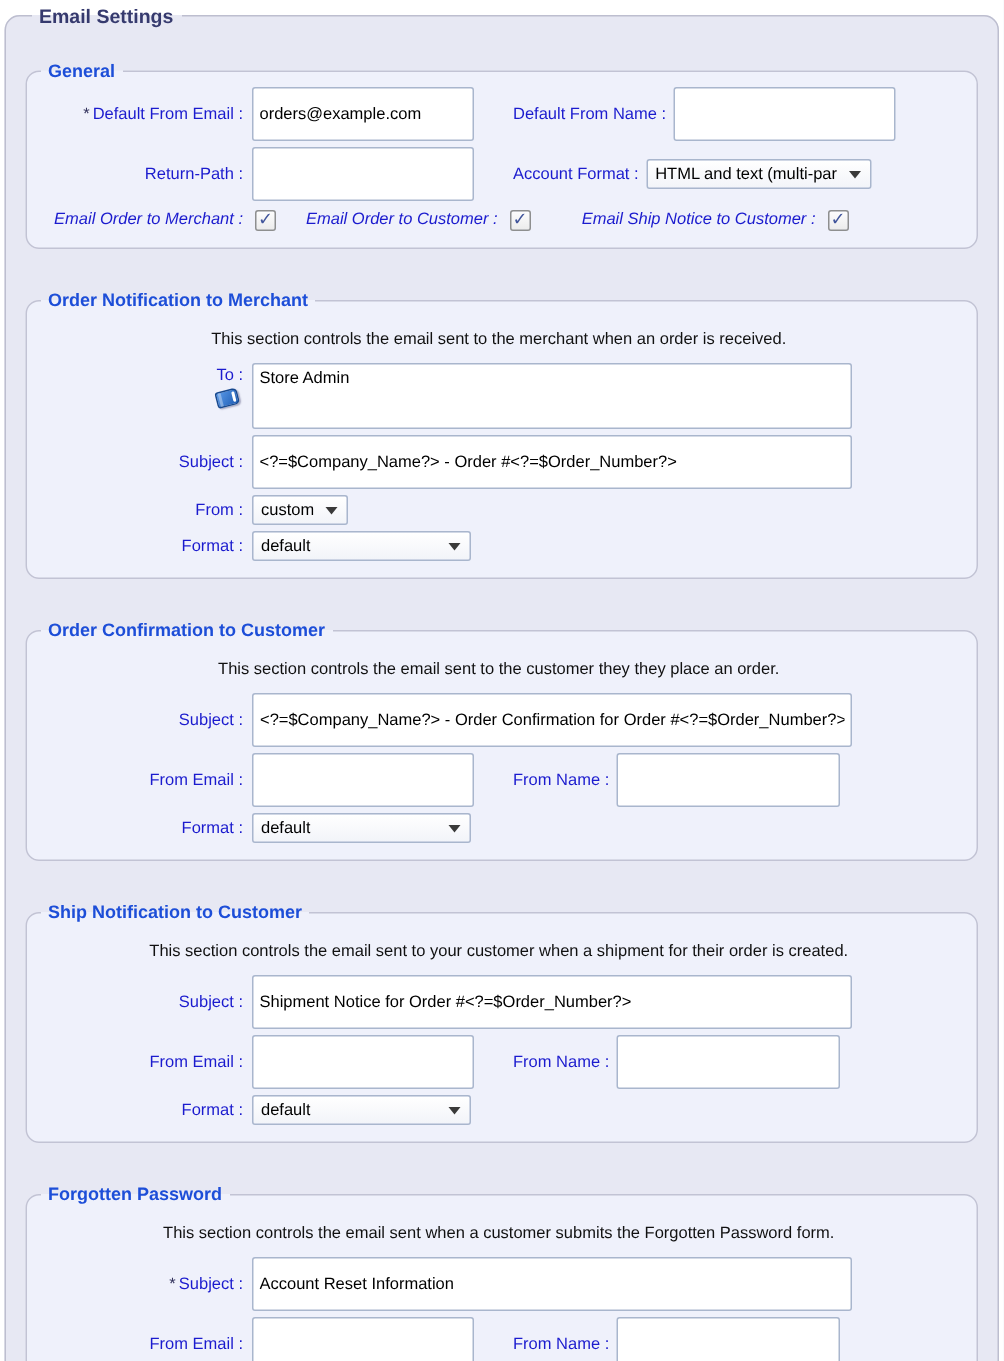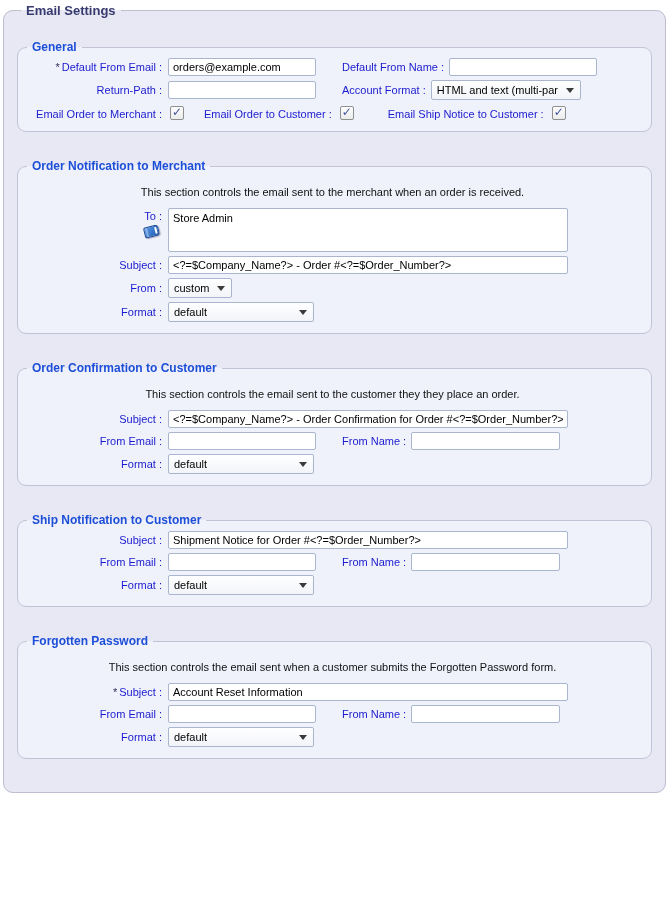--- a/index.html
+++ b/index.html
@@ -56,21 +56,21 @@
   .lblcol {
     width: 140px;
     min-width: 140px;
     text-align: right;
     margin-right: 6px;
   }
   .lbl { color: #1b1bce; }
   .req { color: #30305a; margin-right: 2px; }
   .lbl2 { margin-left: 26px; margin-right: 5px; }
   .txt {
-    height: 18px;
+    height: 36px;
     border: 1px solid #a9b6cd;
     border-radius: 2px;
     background: #ffffff;
     font-family: "Liberation Sans", "DejaVu Sans", sans-serif;
     font-size: 11px;
     color: #000;
     padding: 1px 4px;
     outline: none;
   }
   .w400 { width: 400px; }
@@ -118,21 +118,21 @@
   }
   .checkbox .check-glyph {
     display: none;
     color: #41559b;
     font-size: 12px;
     font-weight: bold;
     line-height: 1;
     margin-top: -2px;
   }
   .checkbox.checked .check-glyph { display: block; }
-  .cbgroup { display: flex; align-items: flex-end; }
+  .cbgroup { display: flex; align-items: flex-start; font-style: italic; }
   .g2 { margin-left: 20px; }
   .g3 { margin-left: 34px; }
   .tocol {
     display: flex;
     flex-direction: column;
     align-items: flex-end;
     padding-top: 2px;
   }
   .book-icon {
     width: 15px; height: 11px;
@@ -264,20 +264,21 @@
       <span class="lblcol lbl">Format :</span>
       <span class="combo w-format">
         <span class="val">default</span>
         <span class="arrow"></span>
       </span>
     </div>
   </fieldset>
 
   <fieldset class="section">
     <legend>Ship Notification to Customer</legend>
+    <div class="desc">This section controls the email sent to your customer when a shipment for their order is created.</div>
 
     <div class="row">
       <span class="lblcol lbl">Subject :</span>
       <input class="txt w400" type="text" value="Shipment Notice for Order #&lt;?=$Order_Number?&gt;" style="">
     </div>
 
     <div class="row">
       <span class="lblcol lbl">From Email :</span>
       <input class="txt w148" type="text" value="" style="">
       <span class="lbl lbl2">From Name :</span>

